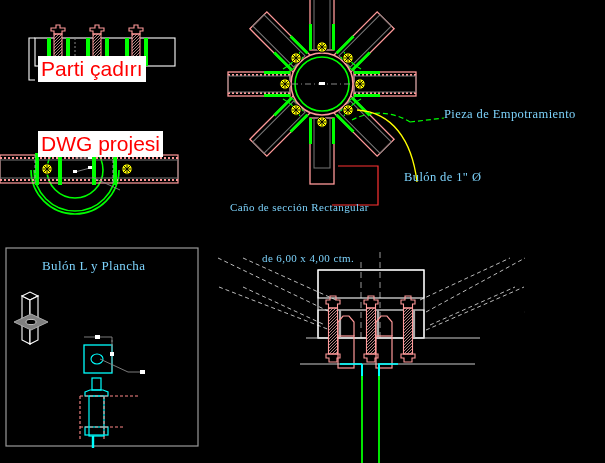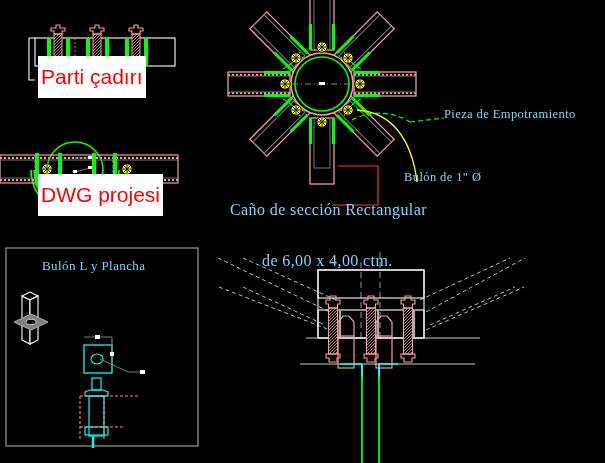--- a/index.html
+++ b/index.html
@@ -4,24 +4,24 @@
 <style>
   html,body{margin:0;padding:0;background:#000;}
   body{width:605px;height:463px;overflow:hidden;
        font-family:"Liberation Sans", sans-serif;}
   #stage{position:relative;width:605px;height:463px;background:#000;overflow:hidden;}
   svg.layer{position:absolute;left:0;top:0;width:605px;height:463px;}
   .cadtext{position:absolute;color:#7dd3fc;font-family:Liberation Serif, serif;
            white-space:nowrap;letter-spacing:.4px;}
   .wm{position:absolute;background:#ffffff;color:#ff0000;font-size:21px;
       font-family:"Liberation Sans",sans-serif;white-space:nowrap;
-      line-height:26px;padding:8px 3px;}
+      line-height:26px;padding:0 3px;}
   .panel-title{font-size:13px;}
   .note{font-size:12.5px;}
-  .cap{font-size:16px;text-align:right;}
+  .cap{font-size:11px;text-align:right;}
 </style>
 </head>
 <body>
 
 <div id="stage">
 
   <svg class="layer" viewBox="0 0 605 463">
 
     <defs>
       <pattern id="hatch" width="3" height="3" patternUnits="userSpaceOnUse">
@@ -293,15 +293,15 @@
   <div class="cadtext note" style="left:444px;top:107px;">Pieza de Empotramiento</div>
 
   <div class="cadtext note" style="left:404px;top:170px;">Bulón de 1" Ø</div>
 
   <div class="cadtext cap" style="left:230px;top:201px;">Caño de sección Rectangular</div>
   <div class="cadtext cap" style="left:262px;top:216px;margin-top:36px;">de 6,00 x 4,00 ctm.</div>
 
   <div class="cadtext panel-title" style="left:42px;top:258px;">Bulón L y Plancha</div>
 
   <div class="wm" style="left:38px;top:56px;">Parti çadırı</div>
-  <div class="wm" style="left:38px;top:131px;margin-top:43px;">DWG projesi</div>
+  <div class="wm" style="left:38px;top:131px;">DWG projesi</div>
 
 </div>
 
 </body></html>

